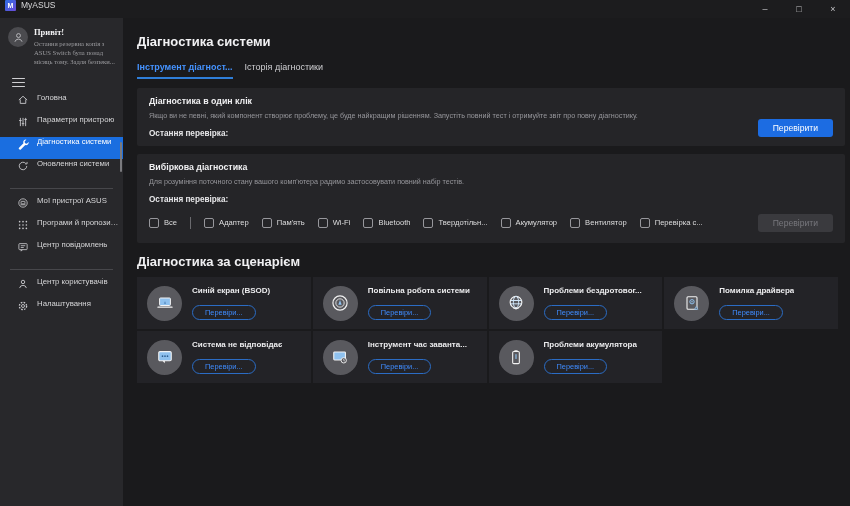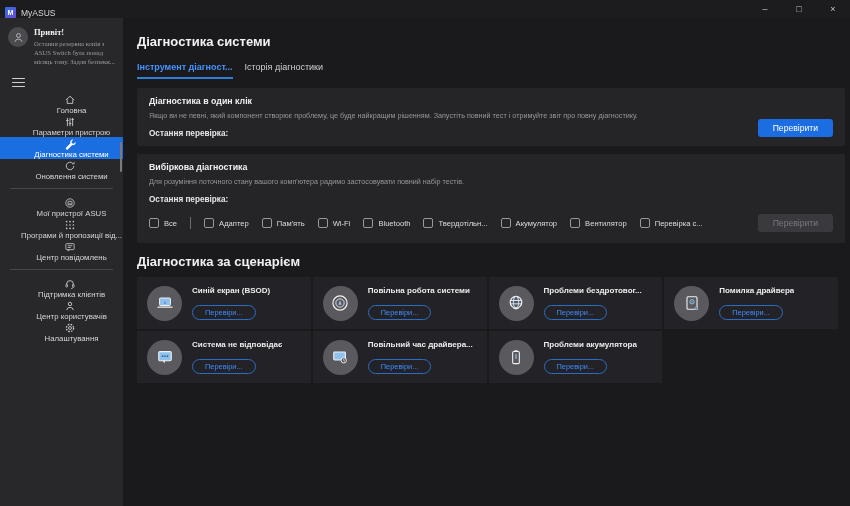--- a/index.html
+++ b/index.html
@@ -6,41 +6,41 @@
     --accent:#1c6ce2; --tabblue:#4593ff; --selblue:#1a6ee0;
     --titlebar:#1c1c1e; --sidebar:#28282b; --main:#1a1a1c;
     --panel:#252528; --card:#232327; --circle:#59595e; --glyph:#9cc6ee;
   }
   *{box-sizing:border-box;}
   html,body{margin:0;padding:0;background:#000;}
   body{font-family:"Liberation Sans","DejaVu Sans",sans-serif;-webkit-font-smoothing:antialiased;}
   #app{width:850px;height:506px;background:var(--main);position:relative;overflow:hidden;display:flex;flex-direction:column;}
 
   
-  .titlebar{height:18px;background:var(--titlebar);display:flex;align-items:flex-end;flex:none;}
+  .titlebar{height:18px;background:var(--titlebar);display:flex;align-items:flex-start;flex:none;}
   .tb-logo{width:11px;height:11px;margin-left:5px;border-radius:1px;
     background:linear-gradient(135deg,#2f6fe4,#6a4bd8);color:#fff;font-size:7px;font-weight:bold;
     display:flex;align-items:center;justify-content:center;line-height:1;}
   .tb-title{color:#d9d9db;font-size:8.5px;margin-left:5px;}
   .tb-spacer{flex:1;}
   .tb-btn{width:34px;height:18px;color:#c3c3c6;font-size:9px;display:flex;align-items:center;justify-content:center;cursor:default;}
 
   .body-row{flex:1;display:flex;min-height:0;}
 
   
   .sidebar{width:123px;background:var(--sidebar);flex:none;position:relative;padding-top:9px;overflow:hidden;}
   .greeting{display:flex;padding:0 6px 0 8px;font-family:Liberation Serif, serif;}
   .avatar{width:20px;height:20px;border-radius:50%;background:#4b4b4f;flex:none;display:flex;align-items:center;justify-content:center;}
   .greet-text{margin-left:6px;min-width:0;}
   .greet-title{color:#f0f0f2;font-size:8.5px;font-weight:bold;margin-bottom:2px;}
   .greet-msg{color:#9b9b9f;font-size:6.6px;line-height:1.4;}
   .hamburger{margin:11px 0 6px 12px;width:13px;display:block;}
   .hamburger div{height:1.5px;background:#cfcfd2;margin-bottom:2.5px;border-radius:1px;}
   .nav{margin-top:2px;}
-  .nav-item{height:22px;display:flex;align-items:center;padding-left:16px;cursor:default;color:#d6d6d8;flex-direction:column;}
+  .nav-item{height:22px;display:flex;align-items:flex-start;padding-left:16px;cursor:default;color:#d6d6d8;}
   .nav-item .nav-icon{width:13px;height:13px;flex:none;display:flex;align-items:center;justify-content:center;color:#c9c9cd;}
   .nav-item .nav-label{font-size:7.8px;margin-left:8px;white-space:nowrap;overflow:hidden;text-overflow:ellipsis;padding-right:4px;}
   .nav-item.selected{background:var(--selblue);color:#fff;}
   .nav-item.selected .nav-icon{color:#fff;}
   .nav-divider{height:1px;background:#47474b;margin:7px 10px;}
   .side-scroll{position:absolute;right:1px;top:124px;width:2px;height:30px;background:#7a7a7e;border-radius:1px;}
 
   
   .main{flex:1;padding:16px 5px 0 14px;min-width:0;}
   .page-title{color:#f2f2f4;font-size:13px;font-weight:bold;margin-bottom:13px;}
@@ -51,21 +51,21 @@
   .panel{background:var(--panel);border-radius:2px;padding:8px 12px;margin-bottom:8px;position:relative;}
   .panel-title{color:#f0f0f2;font-size:8.8px;font-weight:bold;}
   .panel-desc{color:#96969b;font-size:7.2px;margin-top:5px;}
   .last-check{color:#e8e8ea;font-size:8.2px;font-weight:bold;margin-top:9px;}
 
   .btn{border:none;border-radius:3px;font-size:8.6px;padding:4px 15px;cursor:default;font-family:inherit;}
   .btn-primary{background:var(--accent);color:#fff;position:absolute;right:12px;bottom:9px;}
   .btn-disabled{background:#3a3a3e;color:#77777d;position:absolute;right:12px;bottom:11px;}
 
   .cb-row{display:flex;align-items:center;margin:13px 0 6px 0;max-width:600px;}
-  .cb-item{display:flex;align-items:center;margin-right:13px;white-space:nowrap;}
+  .cb-item{display:flex;margin-right:13px;white-space:nowrap;}
   .cb-box{width:10px;height:10px;border:1px solid #97979c;border-radius:2px;background:transparent;flex:none;}
   .cb-label{color:#dededf;font-size:7.6px;margin-left:5px;}
   .cb-divider{width:1px;height:12px;background:#6a6a6e;margin-right:13px;}
 
   .section-title{color:#f0f0f2;font-size:13px;font-weight:bold;margin:11px 0 8px 0;}
   .cards{display:grid;grid-template-columns:repeat(4,1fr);grid-auto-rows:52px;gap:2px;margin-right:7px;}
   .card{background:var(--card);display:flex;align-items:center;padding:0 8px 0 10px;}
   .icon-circle{width:35px;height:35px;border-radius:50%;background:var(--circle);flex:none;display:flex;align-items:center;justify-content:center;}
   .card-body{margin-left:10px;min-width:0;}
   .card-title{color:#ececEE;font-size:8px;font-weight:bold;white-space:nowrap;overflow:hidden;text-overflow:ellipsis;margin-bottom:6px;}
@@ -181,31 +181,20 @@
             </svg>
           </span>
           <span class="nav-label">Центр повідомлень</span>
         </div>
 
         <div class="nav-divider"></div>
 
         <div class="nav-item">
           <span class="nav-icon">
             <svg width="12" height="12" viewBox="0 0 16 16" fill="none" stroke="currentColor" stroke-width="1.2">
-              <path d="M3.5 9V8a4.5 4.5 0 0 1 9 0v1"></path>
-              <rect x="2.6" y="8.6" width="2" height="3.4" rx="0.8"></rect>
-                <rect x="11.4" y="8.6" width="2" height="3.4" rx="0.8"></rect>
-              <path d="M12.4 12a3 3 0 0 1-3 2.2" stroke-width="1"></path>
-            </svg>
-          </span>
-          <span class="nav-label">Підтримка клієнтів</span>
-        </div>
-        <div class="nav-item">
-          <span class="nav-icon">
-            <svg width="12" height="12" viewBox="0 0 16 16" fill="none" stroke="currentColor" stroke-width="1.2">
               <circle cx="8" cy="5.3" r="2.3"></circle>
                 <path d="M3.5 13.4a4.6 4.6 0 0 1 9 0"></path>
             </svg>
           </span>
           <span class="nav-label">Центр користувачів</span>
         </div>
         <div class="nav-item">
           <span class="nav-icon">
             <svg width="12" height="12" viewBox="0 0 16 16" fill="none" stroke="currentColor">
               <circle cx="8" cy="8" r="2" stroke-width="1.2"></circle>
@@ -359,21 +348,21 @@
 
         <div class="card">
           <div class="icon-circle">
             <svg width="20" height="20" viewBox="0 0 24 24" fill="none">
               <rect x="4.5" y="6" width="14" height="9.5" rx="1" fill="#8fc1ee" stroke="#f2f2f2" stroke-width="1.3"></rect>
               <circle cx="16.5" cy="16" r="3.2" fill="#59595e" stroke="#f2f2f2" stroke-width="1.1"></circle>
               <path d="M16.5 14.6v1.5l1.2.7" stroke="#f2f2f2" stroke-width="1"></path>
             </svg>
           </div>
           <div class="card-body">
-            <div class="card-title">Повільний час драйвера...</div>
+            <div class="card-title">Інструмент час заванта...</div>
             <button class="card-btn">Перевіри...</button>
           </div>
         </div>
 
         <div class="card">
           <div class="icon-circle">
             <svg width="20" height="20" viewBox="0 0 24 24" fill="none">
               <rect x="10" y="3.8" width="4" height="1.6" rx="0.5" fill="#f2f2f2"></rect>
               <rect x="8" y="5.4" width="8" height="14.5" rx="1.4" stroke="#f2f2f2" stroke-width="1.3"></rect>
               <rect x="11.3" y="8.5" width="1.4" height="6" rx="0.7" fill="#8fc1ee"></rect>

